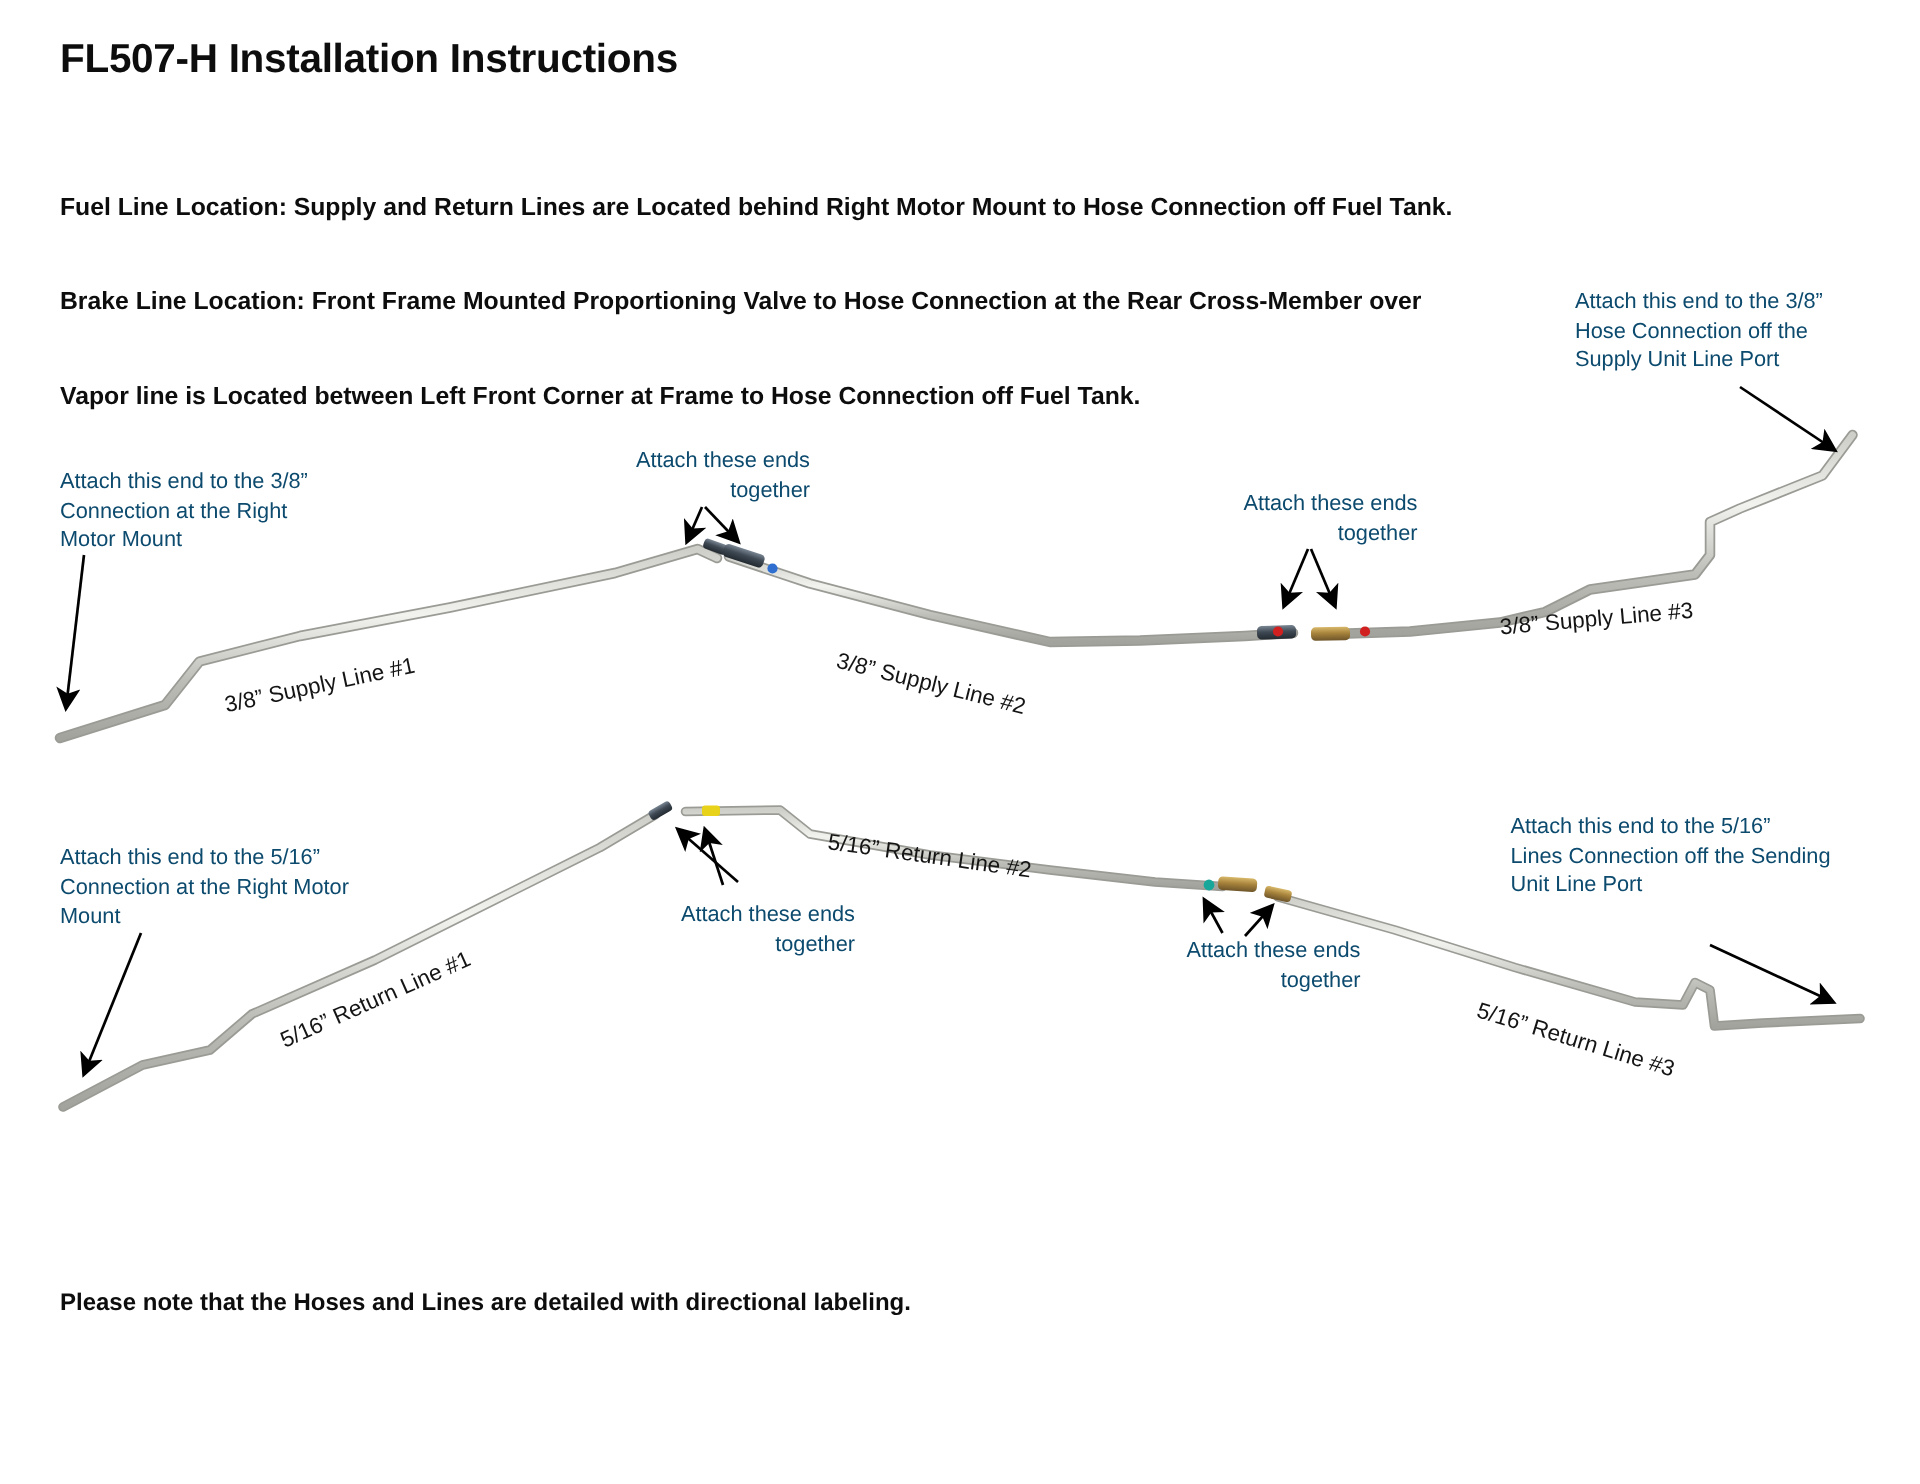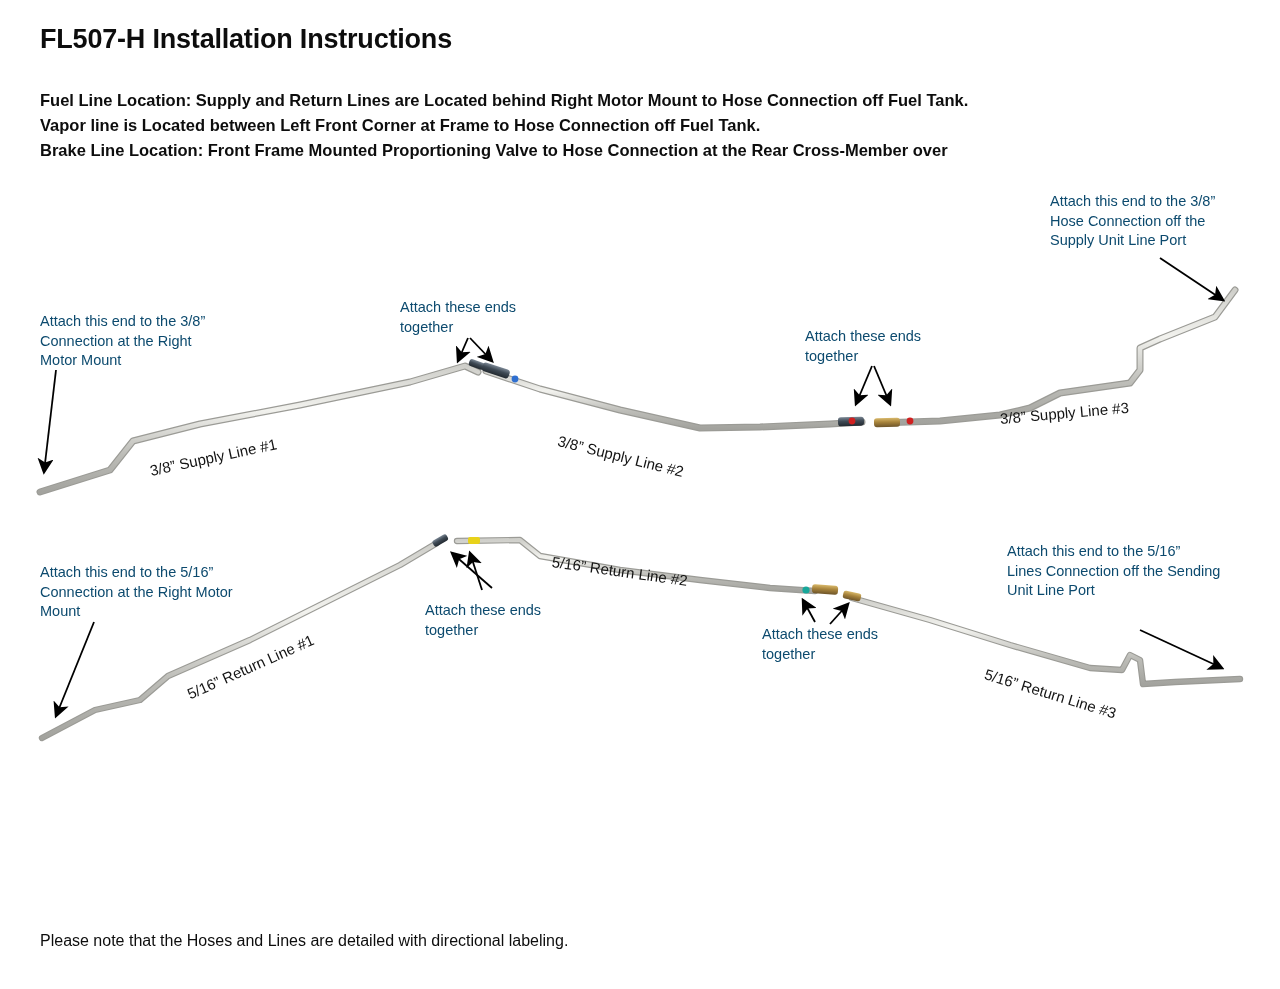--- a/index.html
+++ b/index.html
@@ -11,58 +11,58 @@
   .page{position:relative;width:1280px;height:989px;}
 
   .title{
     position:absolute;left:40px;top:24px;
     font-size:27px;font-weight:bold;letter-spacing:-0.2px;color:#0d0d0d;
   }
   .body-block{
     position:absolute;left:40px;top:88px;width:1180px;
     font-size:16.5px;font-weight:bold;line-height:25px;color:#0d0d0d;
   }
-  .body-block div{white-space:nowrap;}
+  .body-block div{white-space:nowrap;margin-top:38px;}
   .emphasis{
     position:absolute;left:40px;top:226px;
     font-size:16.5px;font-weight:bold;color:#0d0d0d;white-space:nowrap;
   }
   .footer{
-    position:absolute;left:40px;top:928px;width:1180px;
-    font-size:16px;font-weight:normal;line-height:25px;color:#0d0d0d;
+    position:absolute;left:40px;top:856px;width:1180px;
+    font-size:16px;font-weight:bold;line-height:25px;color:#0d0d0d;
   }
   .footer div{white-space:nowrap;}
 
   .callout{
     position:absolute;font-size:14.5px;line-height:19.5px;color:#0c4a6e;
     font-weight:normal;
   }
   .callout div{white-space:nowrap;}
-  .callout.center{text-align:left;}
+  .callout.center{text-align:right;}
 
   .diagram{
     position:absolute;left:0;top:0;width:1280px;height:989px;
     pointer-events:none;
   }
   .rot-label{
     position:absolute;font-size:15px;color:#141414;white-space:nowrap;
     transform-origin:0 50%;
   }
 </style>
 </head>
 <body>
 
 <div class="page">
 
   <div class="title">FL507-H Installation Instructions</div>
 
   <div class="body-block">
     <div>Fuel Line Location:  Supply and Return Lines are Located behind Right Motor Mount to Hose Connection off Fuel Tank.</div>
+    <div>Brake Line Location: Front Frame Mounted Proportioning Valve to Hose Connection at the Rear Cross-Member over</div>
     <div>Vapor line is Located between Left Front Corner at Frame to Hose Connection off Fuel Tank.</div>
-    <div>Brake Line Location: Front Frame Mounted Proportioning Valve to Hose Connection at the Rear Cross-Member over</div>
   </div>
 
 
   <svg class="diagram" viewBox="0 0 1280 989">
     <defs>
       <linearGradient id="tubeGrad" x1="0" y1="0" x2="0" y2="1">
         <stop offset="0%" stop-color="#cfcfca"></stop>
         <stop offset="35%" stop-color="#f2f2ee"></stop>
         <stop offset="70%" stop-color="#bdbdb8"></stop>
         <stop offset="100%" stop-color="#a3a39e"></stop>

